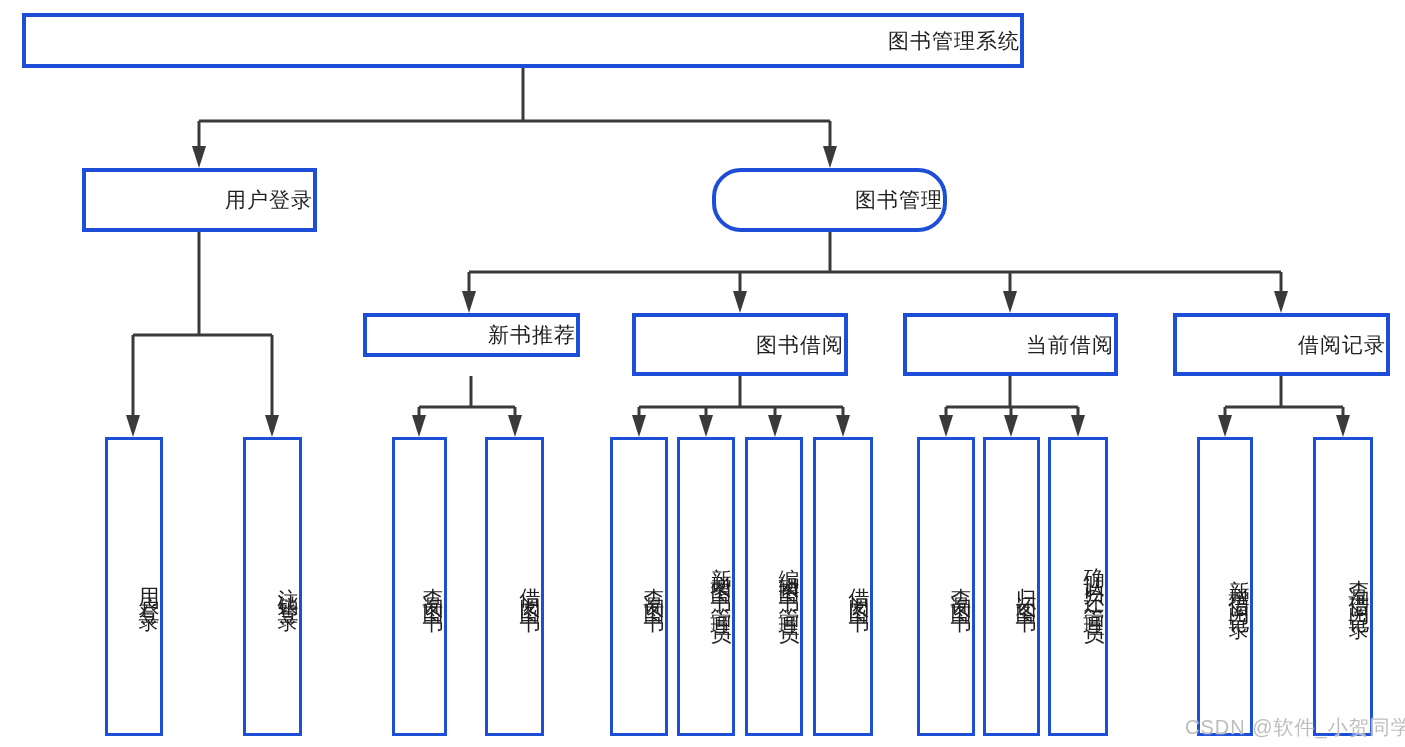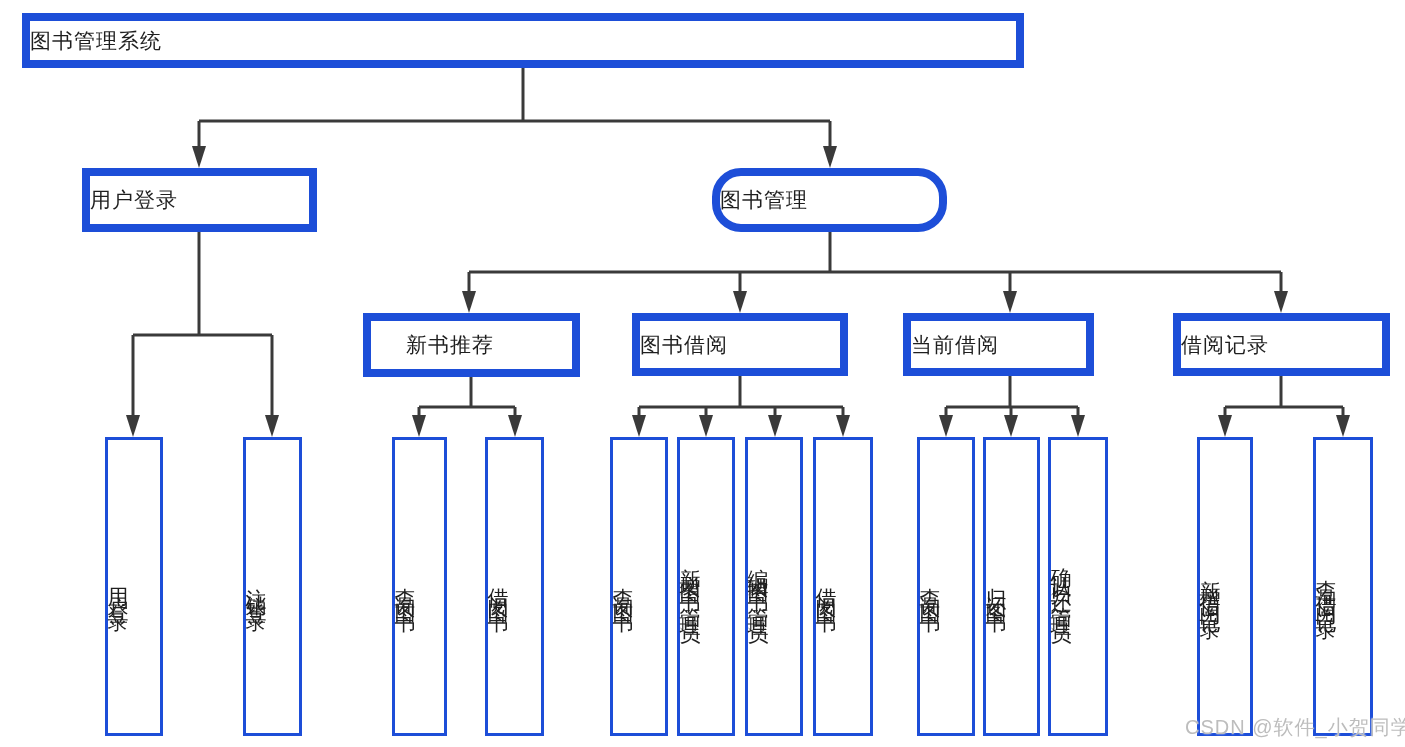--- a/index.html
+++ b/index.html
@@ -7,22 +7,22 @@
     position:relative;
     width:1405px;height:747px;
     background:#ffffff;
     font-family:"Liberation Sans","DejaVu Sans",sans-serif;
     color:#1f1f1f;
     overflow:hidden;
   }
   .node{
     position:absolute;
     background:#ffffff;
-    border:8px solid #1d4ed8;
-    display:flex;align-items:center;justify-content:flex-start;
+    border:4px solid #1d4ed8;
+    display:flex;align-items:center;justify-content:flex-end;
     font-size:21px;
     letter-spacing:1px;
     box-sizing:border-box;
     white-space:nowrap;
   }
   .leaf{
     border-width:3px;
   }
   .leaf .vtext{
     writing-mode:vertical-rl;
@@ -123,27 +123,27 @@
     <span>图书管理系统</span>
   </div>
 
   <div class="node" style="left:82px;top:168px;width:235px;height:64px;">
     <span>用户登录</span>
   </div>
   <div class="node" style="left:712px;top:168px;width:235px;height:64px;border-radius:29px;">
     <span>图书管理</span>
   </div>
 
-  <div class="node" style="left:363px;top:313px;width:217px;height:64px;padding-left:35px;">
+  <div class="node" style="left:363px;top:313px;width:217px;height:44px;padding-left:35px;">
     <span>新书推荐</span>
   </div>
   <div class="node" style="left:632px;top:313px;width:216px;height:63px;">
     <span>图书借阅</span>
   </div>
-  <div class="node" style="left:903px;top:313px;width:191px;height:63px;">
+  <div class="node" style="left:903px;top:313px;width:215px;height:63px;">
     <span>当前借阅</span>
   </div>
   <div class="node" style="left:1173px;top:313px;width:217px;height:63px;">
     <span>借阅记录</span>
   </div>
 
   <div class="node leaf" style="left:105px;top:437px;width:58px;height:299px;">
     <span class="vtext">用户登录</span>
   </div>
   <div class="node leaf" style="left:243px;top:437px;width:59px;height:299px;">

